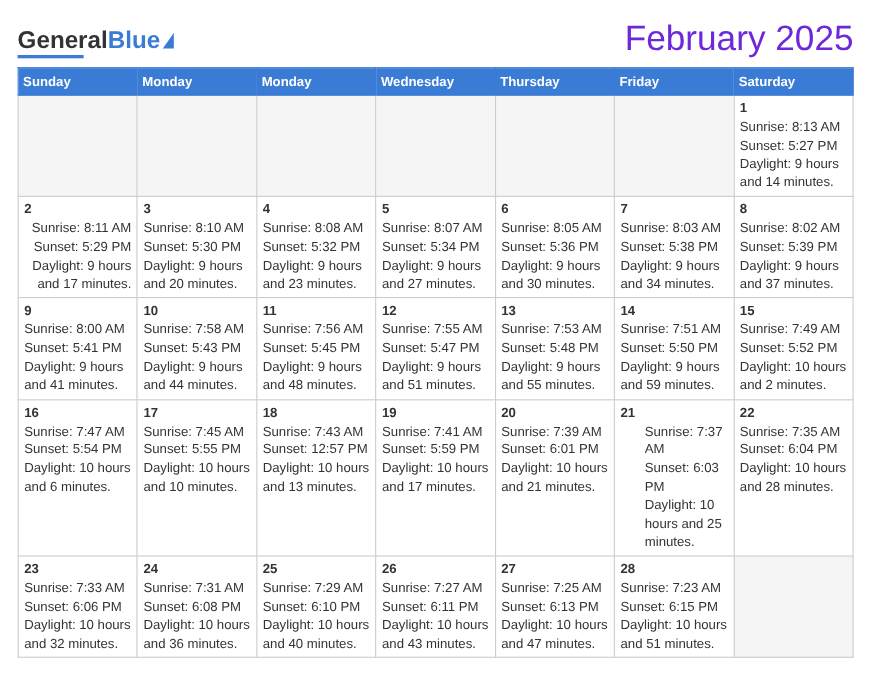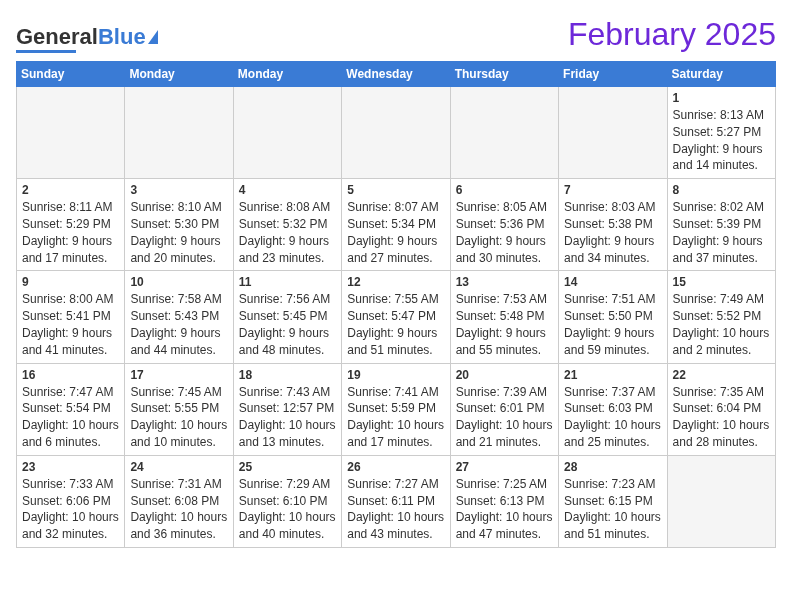--- a/index.html
+++ b/index.html
@@ -133,21 +133,21 @@
         <td>
           <span class="day-num">1</span>
           <div class="day-info" style="white-space: pre-line;">Sunrise: 8:13 AM
 Sunset: 5:27 PM
 Daylight: 9 hours and 14 minutes.</div>
         </td>
       </tr>
       <tr>
         <td>
           <span class="day-num">2</span>
-          <div class="day-info" style="white-space: pre-line;">Sunrise: 8:11 AM
+          <div class="day-info" style="white-space: pre-line; text-align: right;">Sunrise: 8:11 AM
 Sunset: 5:29 PM
 Daylight: 9 hours and 17 minutes.</div>
         </td>
         <td>
           <span class="day-num">3</span>
           <div class="day-info" style="white-space: pre-line;">Sunrise: 8:10 AM
 Sunset: 5:30 PM
 Daylight: 9 hours and 20 minutes.</div>
         </td>
         <td>
@@ -251,21 +251,21 @@
 Daylight: 10 hours and 17 minutes.</div>
         </td>
         <td>
           <span class="day-num">20</span>
           <div class="day-info" style="white-space: pre-line;">Sunrise: 7:39 AM
 Sunset: 6:01 PM
 Daylight: 10 hours and 21 minutes.</div>
         </td>
         <td>
           <span class="day-num">21</span>
-          <div class="day-info" style="white-space: pre-line;">Sunrise: 7:37 AM
+          <div class="day-info" style="white-space: pre-line; margin-left: 22px;">Sunrise: 7:37 AM
 Sunset: 6:03 PM
 Daylight: 10 hours and 25 minutes.</div>
         </td>
         <td>
           <span class="day-num">22</span>
           <div class="day-info" style="white-space: pre-line;">Sunrise: 7:35 AM
 Sunset: 6:04 PM
 Daylight: 10 hours and 28 minutes.</div>
         </td>
       </tr>

